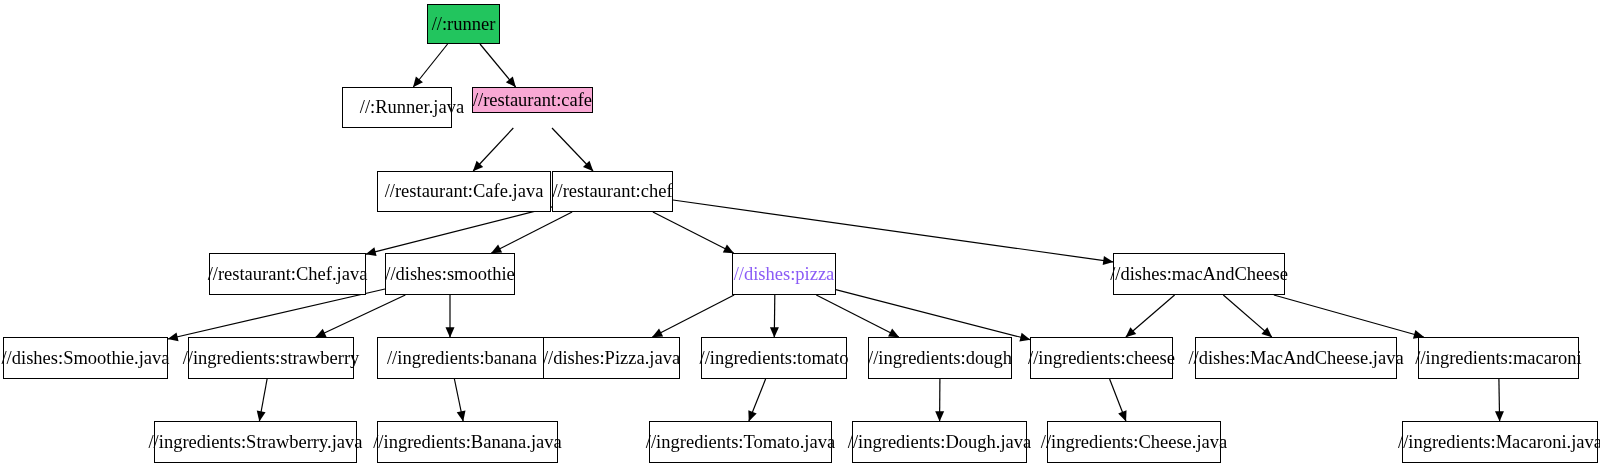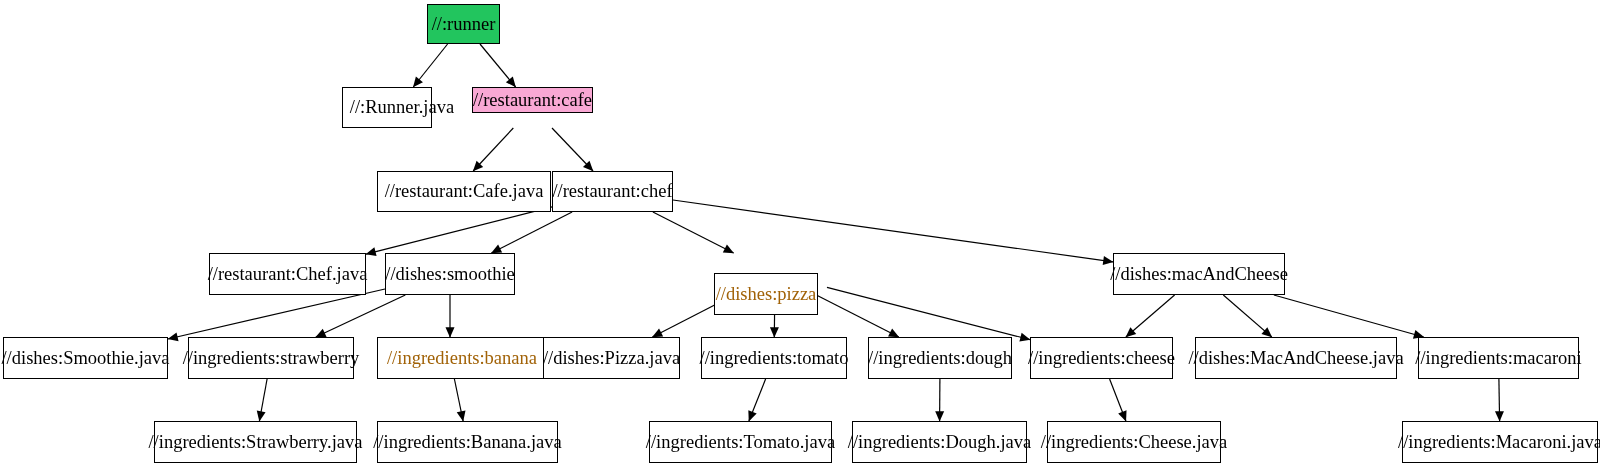--- a/index.html
+++ b/index.html
@@ -67,31 +67,31 @@
       <line x1="1223.3" y1="295.0" x2="1271.8" y2="337.0" stroke="#000000" stroke-width="1.2" marker-end="url(#arrowhead)"></line>
       <line x1="1273.9" y1="295.0" x2="1423.6" y2="337.0" stroke="#000000" stroke-width="1.2" marker-end="url(#arrowhead)"></line>
       <line x1="267.1" y1="379.0" x2="259.4" y2="421.0" stroke="#000000" stroke-width="1.2" marker-end="url(#arrowhead)"></line>
       <line x1="454.4" y1="379.0" x2="463.1" y2="421.0" stroke="#000000" stroke-width="1.2" marker-end="url(#arrowhead)"></line>
       <line x1="765.6" y1="379.0" x2="748.9" y2="421.0" stroke="#000000" stroke-width="1.2" marker-end="url(#arrowhead)"></line>
       <line x1="939.9" y1="379.0" x2="939.6" y2="421.0" stroke="#000000" stroke-width="1.2" marker-end="url(#arrowhead)"></line>
       <line x1="1109.6" y1="379.0" x2="1125.9" y2="421.0" stroke="#000000" stroke-width="1.2" marker-end="url(#arrowhead)"></line>
       <line x1="1498.9" y1="379.0" x2="1499.6" y2="421.0" stroke="#000000" stroke-width="1.2" marker-end="url(#arrowhead)"></line>
     </svg>
 <div class="graph-node" style="left: 427px; top: 4px; width: 73px; height: 40px; background: #22c55e; border-color: rgb(0, 0, 0); color: rgb(0, 0, 0);">//:runner</div>
-    <div class="graph-node" style="left: 342px; top: 87px; width: 90px; height: 41px; background: rgb(255, 255, 255); border-color: rgb(0, 0, 0); color: rgb(0, 0, 0); padding-left: 30px;">//:Runner.java</div>
+    <div class="graph-node" style="left: 342px; top: 87px; width: 110px; height: 41px; background: rgb(255, 255, 255); border-color: rgb(0, 0, 0); color: rgb(0, 0, 0); padding-left: 30px;">//:Runner.java</div>
     <div class="graph-node" style="left: 472px; top: 87px; width: 121px; height: 26px; background: #f9a8d4; border-color: rgb(0, 0, 0); color: rgb(0, 0, 0);">//restaurant:cafe</div>
     <div class="graph-node" style="left: 377px; top: 171px; width: 174px; height: 41px; background: rgb(255, 255, 255); border-color: rgb(0, 0, 0); color: rgb(0, 0, 0);">//restaurant:Cafe.java</div>
     <div class="graph-node" style="left: 552px; top: 171px; width: 121px; height: 41px; background: rgb(255, 255, 255); border-color: rgb(0, 0, 0); color: rgb(0, 0, 0);">//restaurant:chef</div>
     <div class="graph-node" style="left: 209px; top: 253px; width: 157px; height: 42px; background: rgb(255, 255, 255); border-color: rgb(0, 0, 0); color: rgb(0, 0, 0);">//restaurant:Chef.java</div>
     <div class="graph-node" style="left: 385px; top: 253px; width: 130px; height: 42px; background: rgb(255, 255, 255); border-color: rgb(0, 0, 0); color: rgb(0, 0, 0);">//dishes:smoothie</div>
-    <div class="graph-node" style="left: 714px; top: 253px; width: 104px; height: 42px; background: rgb(255, 255, 255); border-color: rgb(0, 0, 0); color: #a16207; margin-top: 20px;">//dishes:pizza</div>
+    <div class="graph-node" style="left: 732px; top: 253px; width: 104px; height: 42px; background: rgb(255, 255, 255); border-color: rgb(0, 0, 0); color: #8b5cf6;">//dishes:pizza</div>
     <div class="graph-node" style="left: 1113px; top: 253px; width: 172px; height: 42px; background: rgb(255, 255, 255); border-color: rgb(0, 0, 0); color: rgb(0, 0, 0);">//dishes:macAndCheese</div>
     <div class="graph-node" style="left: 3px; top: 337px; width: 165px; height: 42px; background: rgb(255, 255, 255); border-color: rgb(0, 0, 0); color: rgb(0, 0, 0);">//dishes:Smoothie.java</div>
     <div class="graph-node" style="left: 188px; top: 337px; width: 166px; height: 42px; background: rgb(255, 255, 255); border-color: rgb(0, 0, 0); color: rgb(0, 0, 0);">//ingredients:strawberry</div>
-    <div class="graph-node" style="left: 377px; top: 337px; width: 170px; height: 42px; background: rgb(255, 255, 255); border-color: rgb(0, 0, 0); color: #a16207;">//ingredients:banana</div>
+    <div class="graph-node" style="left: 377px; top: 337px; width: 170px; height: 42px; background: rgb(255, 255, 255); border-color: rgb(0, 0, 0); color: #000000;">//ingredients:banana</div>
     <div class="graph-node" style="left: 543px; top: 337px; width: 137px; height: 42px; background: rgb(255, 255, 255); border-color: rgb(0, 0, 0); color: rgb(0, 0, 0);">//dishes:Pizza.java</div>
     <div class="graph-node" style="left: 701px; top: 337px; width: 146px; height: 42px; background: rgb(255, 255, 255); border-color: rgb(0, 0, 0); color: rgb(0, 0, 0);">//ingredients:tomato</div>
     <div class="graph-node" style="left: 868px; top: 337px; width: 144px; height: 42px; background: rgb(255, 255, 255); border-color: rgb(0, 0, 0); color: rgb(0, 0, 0);">//ingredients:dough</div>
     <div class="graph-node" style="left: 1030px; top: 337px; width: 143px; height: 42px; background: rgb(255, 255, 255); border-color: rgb(0, 0, 0); color: rgb(0, 0, 0);">//ingredients:cheese</div>
     <div class="graph-node" style="left: 1195px; top: 337px; width: 202px; height: 42px; background: rgb(255, 255, 255); border-color: rgb(0, 0, 0); color: rgb(0, 0, 0);">//dishes:MacAndCheese.java</div>
     <div class="graph-node" style="left: 1418px; top: 337px; width: 161px; height: 42px; background: rgb(255, 255, 255); border-color: rgb(0, 0, 0); color: rgb(0, 0, 0);">//ingredients:macaroni</div>
     <div class="graph-node" style="left: 154px; top: 421px; width: 203px; height: 42px; background: rgb(255, 255, 255); border-color: rgb(0, 0, 0); color: rgb(0, 0, 0);">//ingredients:Strawberry.java</div>
     <div class="graph-node" style="left: 377px; top: 421px; width: 181px; height: 42px; background: rgb(255, 255, 255); border-color: rgb(0, 0, 0); color: rgb(0, 0, 0);">//ingredients:Banana.java</div>
     <div class="graph-node" style="left: 649px; top: 421px; width: 183px; height: 42px; background: rgb(255, 255, 255); border-color: rgb(0, 0, 0); color: rgb(0, 0, 0);">//ingredients:Tomato.java</div>
     <div class="graph-node" style="left: 852px; top: 421px; width: 175px; height: 42px; background: rgb(255, 255, 255); border-color: rgb(0, 0, 0); color: rgb(0, 0, 0);">//ingredients:Dough.java</div>

